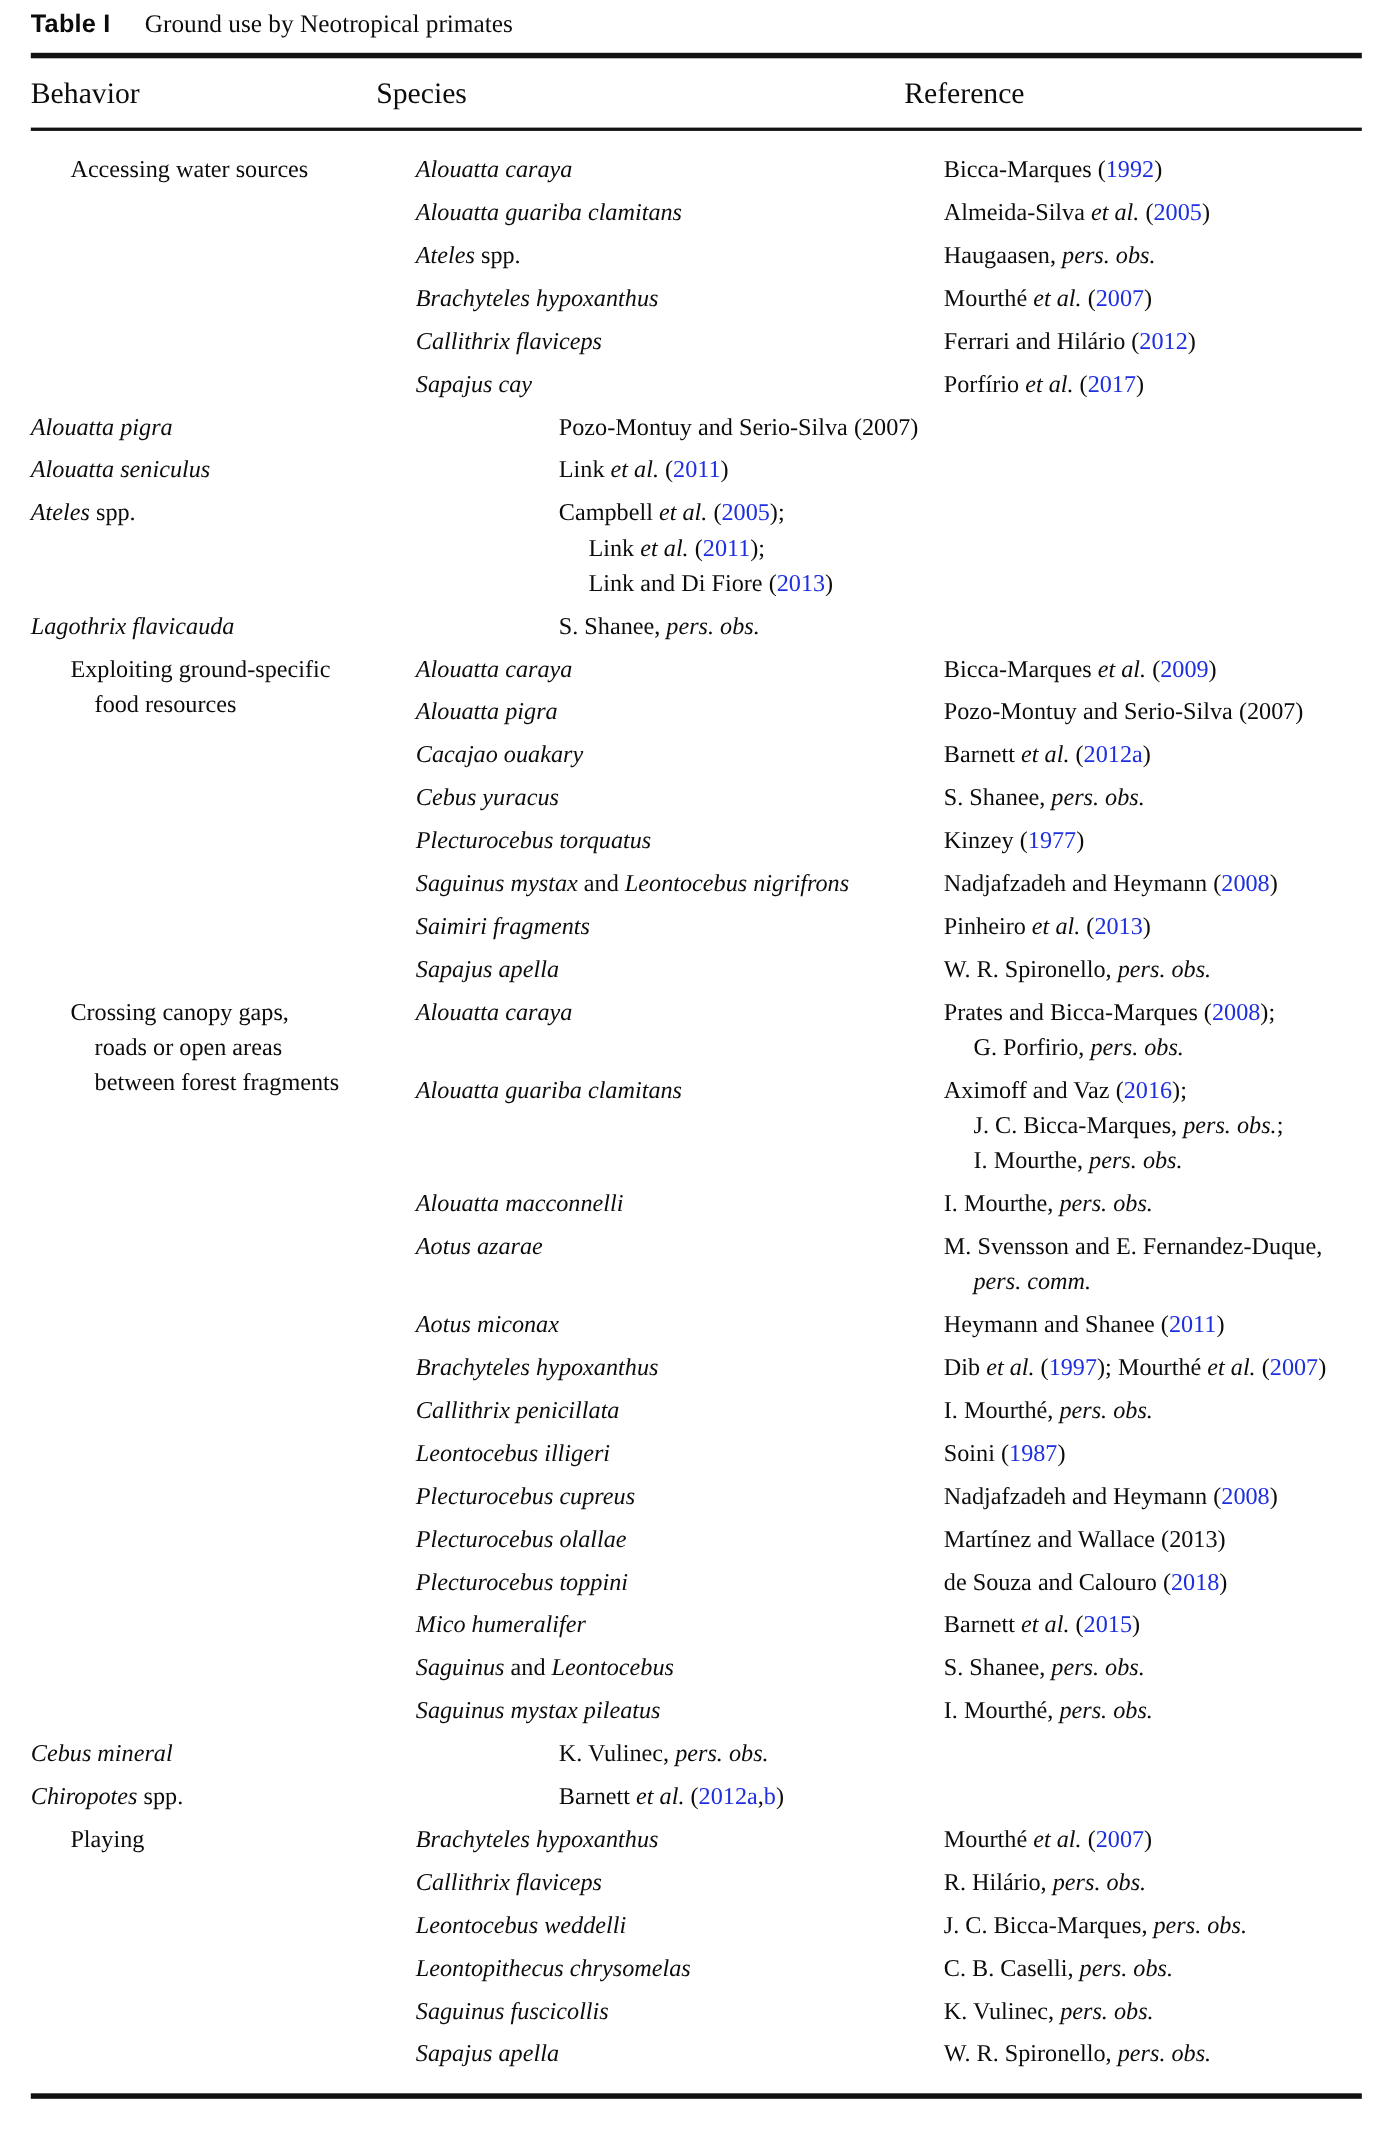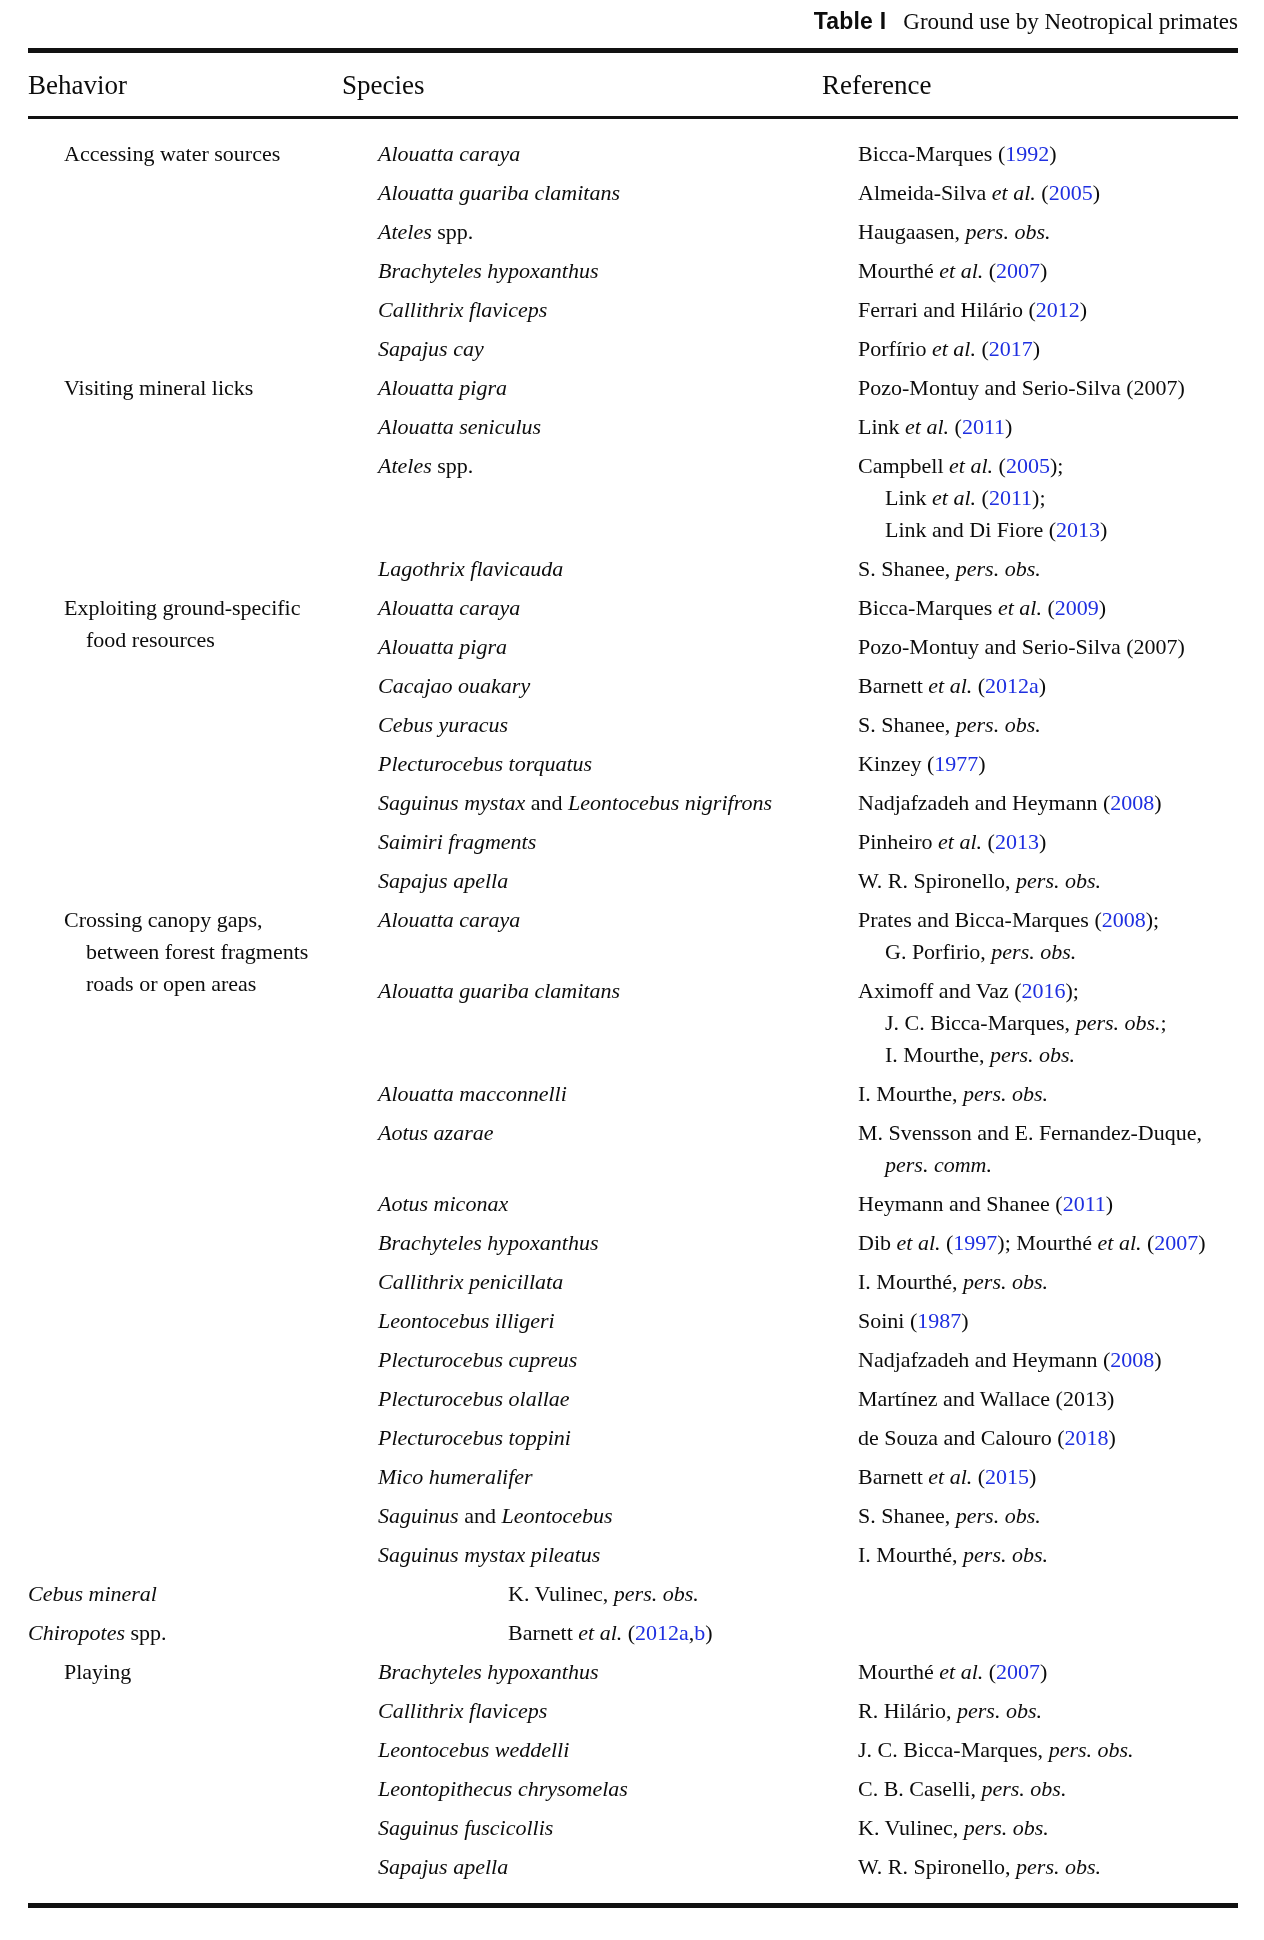--- a/index.html
+++ b/index.html
@@ -3,21 +3,21 @@
 <meta charset="utf-8">
 <style>
   html,body{margin:0;padding:0;background:#ffffff;}
   body{
     width:1264px;height:1940px;overflow:hidden;
     font-family:"Liberation Serif","DejaVu Serif",serif;
     font-size:22px;color:#0c0c0c;
     -webkit-font-smoothing:antialiased;
   }
   .page{padding:6px 26px 0 28px;}
-  .title-row{display:flex;align-items:baseline;gap:17px;padding-top:2px;justify-content:flex-end;}
+  .title-row{display:flex;align-items:baseline;gap:31px;padding-top:2px;}
   .title-label{
     font-family:"Liberation Sans","DejaVu Sans",sans-serif;
     font-weight:bold;font-size:23px;letter-spacing:0.2px;
   }
   .title-caption{font-size:23px;}
   .rule{background:#111;width:100%;}
   .rule-thick{height:5px;}
   .rule-thin{height:3px;}
   .top-rule{margin-top:13px;}
   .header-row{
@@ -98,23 +98,20 @@
           </div>
           <div class="t-row">
             <div class="species-cell"><span class="it">Sapajus cay</span></div>
             <div class="reference-cell">
               <div class="rline"><span>Porfírio </span><span class="it">et al.</span><span> (</span><span class="yr">2017</span><span>)</span></div>
             </div>
           </div>
         </div>
       </div>
       <div class="table-section">
-        <div class="behavior-cell">
-          <div class="bline">Visiting mineral licks</div>
-        </div>
         <div class="rows-col">
           <div class="t-row">
             <div class="species-cell"><span class="it">Alouatta pigra</span></div>
             <div class="reference-cell">
               <div class="rline"><span>Pozo-Montuy and Serio-Silva (2007)</span></div>
             </div>
           </div>
           <div class="t-row">
             <div class="species-cell"><span class="it">Alouatta seniculus</span></div>
             <div class="reference-cell">
@@ -189,22 +186,22 @@
             <div class="species-cell"><span class="it">Sapajus apella</span></div>
             <div class="reference-cell">
               <div class="rline"><span>W. R. Spironello, </span><span class="it">pers. obs.</span></div>
             </div>
           </div>
         </div>
       </div>
       <div class="table-section">
         <div class="behavior-cell">
           <div class="bline">Crossing canopy gaps,</div>
+          <div class="bline indent">roads or open areas</div>
           <div class="bline indent">between forest fragments</div>
-          <div class="bline indent">roads or open areas</div>
         </div>
         <div class="rows-col">
           <div class="t-row">
             <div class="species-cell"><span class="it">Alouatta caraya</span></div>
             <div class="reference-cell">
               <div class="rline"><span>Prates and Bicca-Marques (</span><span class="yr">2008</span><span>);</span></div>
               <div class="rline indent"><span>G. Porfirio, </span><span class="it">pers. obs.</span></div>
             </div>
           </div>
           <div class="t-row">

